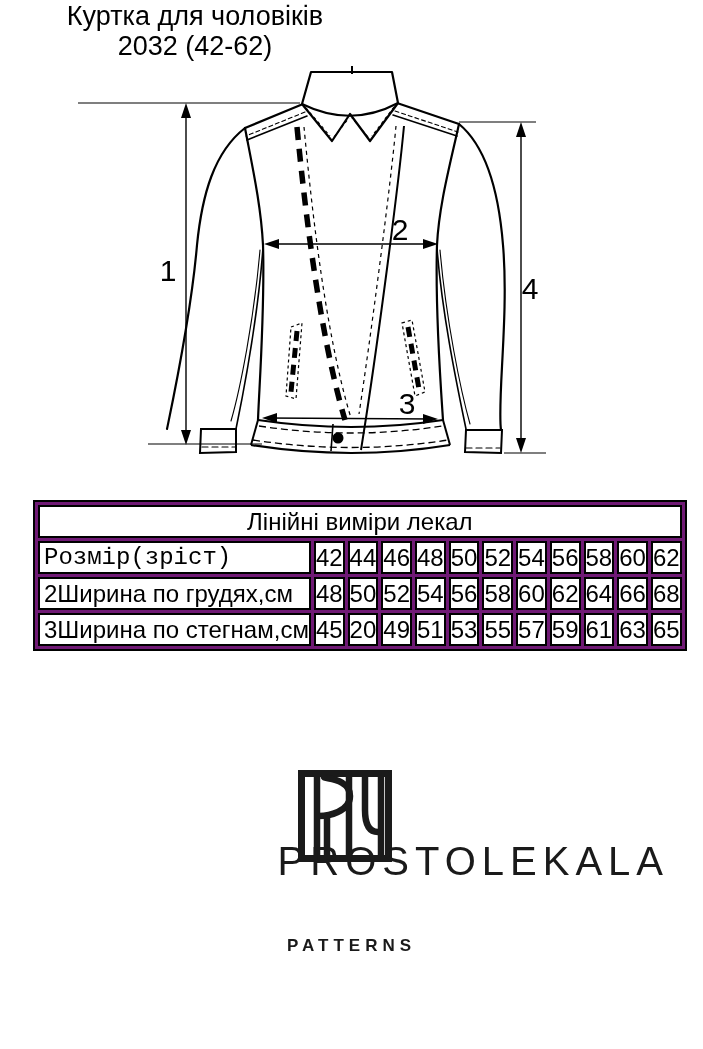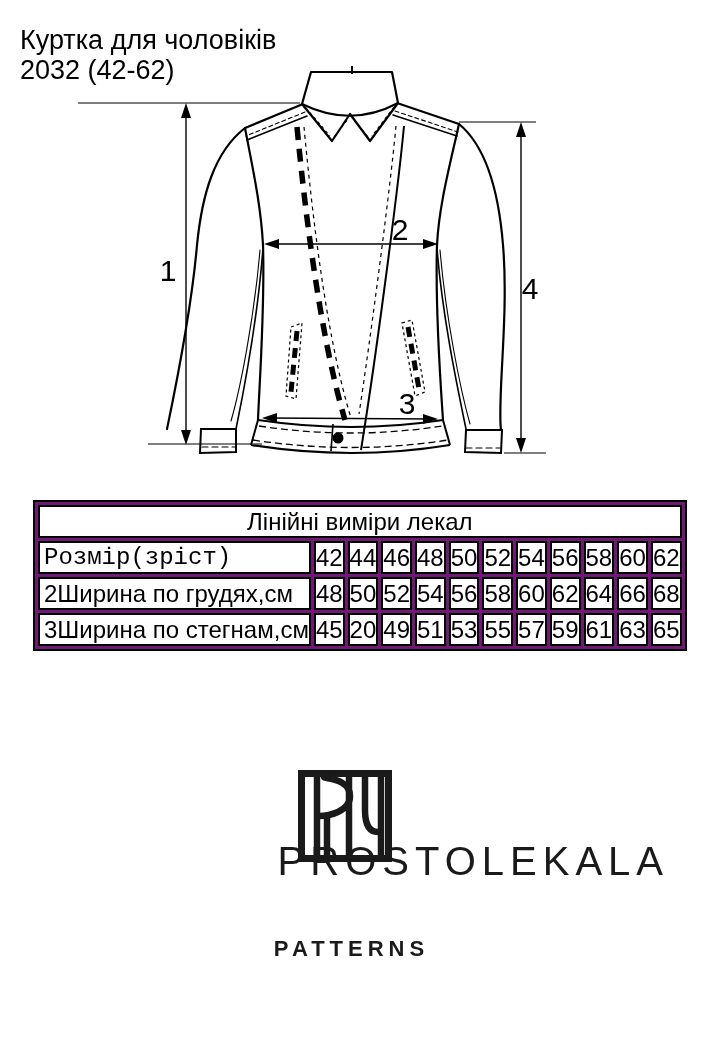--- a/index.html
+++ b/index.html
@@ -1,40 +1,40 @@
 <!DOCTYPE html>
 <html><head>
 <meta charset="utf-8">
 <style>
   html,body{margin:0;padding:0;}
   body{font-family:"Liberation Sans",sans-serif;background:#ffffff;}
   .page{position:relative;width:703px;height:1049px;background:#ffffff;overflow:hidden;}
 
   
-  .title-block{position:absolute;top:24px;left:20px;width:350px;text-align:left;color:#000;}
+  .title-block{position:absolute;top:0;left:20px;width:350px;text-align:center;color:#000;}
   .title-line1{font-size:27px;line-height:1.2;}
   .title-line2{font-size:27px;line-height:1.1;}
 
   
   .diagram-svg{position:absolute;left:0;top:0;}
   .dim-label{font:30px "Liberation Sans",sans-serif;fill:#000;}
 
   
   .size-table{position:absolute;left:33px;top:500px;border-collapse:separate;border-spacing:3px;border:2px solid #000;table-layout:fixed;background:#701a75;}
   .size-table td{border:2px solid #000;font-size:24px;color:#000;text-align:center;vertical-align:middle;height:29px;padding:0;overflow:hidden;white-space:nowrap;background:#fff;}
   .size-table td.lbl{text-align:left;padding-left:4px;}
   .t-title{font-size:24px;}
   .lbl-size{font-size:26px;font-family:Liberation Mono, monospace;}
   .lbl-md{font-size:23px;}
   .lbl-sm{font-size:20px;}
 
   
   .brand-mono{position:absolute;left:298px;top:770px;}
   .brand-word{position:absolute;left:0;width:669px;top:839px;text-align:right;font-size:40px;letter-spacing:6px;color:#1a1a1a;font-weight:500;}
-  .brand-sub{position:absolute;left:0;width:703px;top:936px;text-align:center;font-size:22px;font-weight:bold;letter-spacing:5px;color:#1a1a1a;}
+  .brand-sub{position:absolute;left:0;width:703px;top:936px;text-align:center;font-size:17px;font-weight:bold;letter-spacing:5px;color:#1a1a1a;}
 </style>
 </head>
 <body>
 
 <div class="page">
 
   <div class="title-block">
     <div class="title-line1">Куртка для чоловіків</div>
     <div class="title-line2">2032 (42-62)</div>
   </div>

